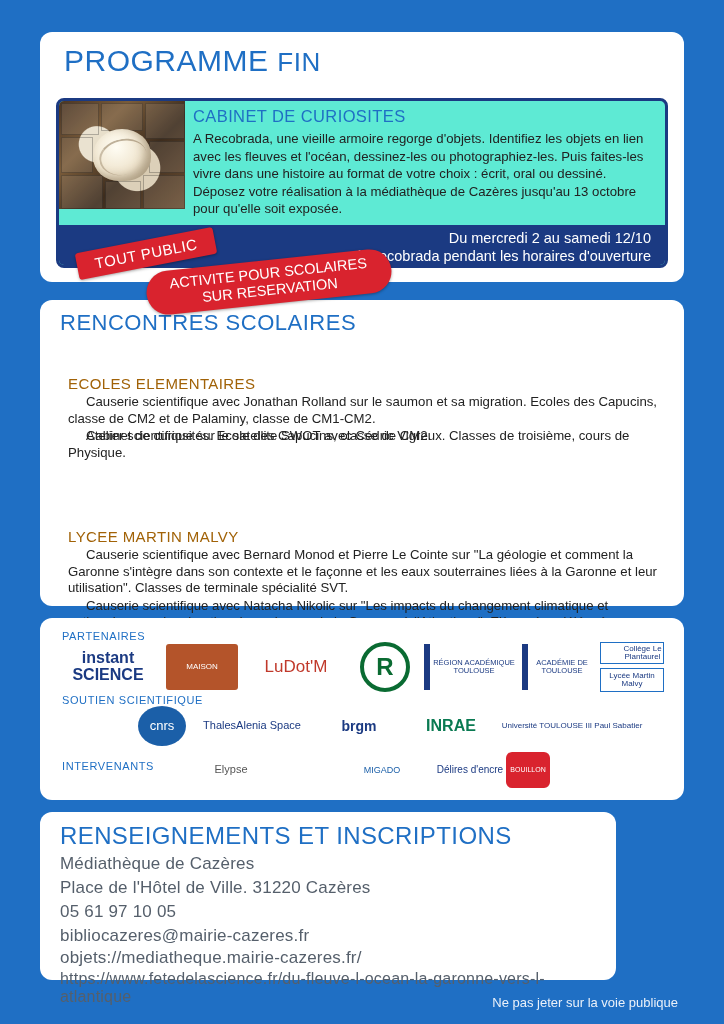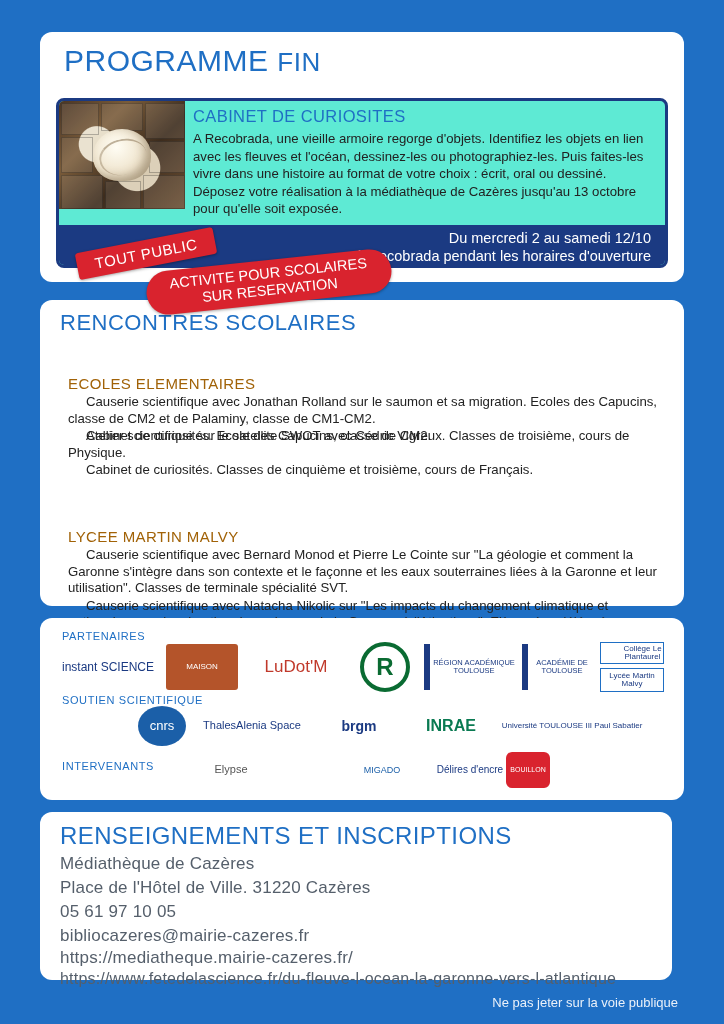--- a/index.html
+++ b/index.html
@@ -199,21 +199,21 @@
     text-align: center;
     line-height: 1.05;
     display: flex;
     align-items: center;
     justify-content: center;
   }
 
   
   #info-card {
     left: 40px; top: 812px;
-    width: 632px; height: 168px;
+    width: 576px; height: 168px;
   }
   #info-title {
     position: absolute;
     left: 20px; top: 10px;
     font-size: 24px;
     color: #1f6fc4;
     letter-spacing: .4px;
   }
   .info-line {
     position: absolute;
@@ -278,35 +278,34 @@
     <div id="rencontres-title" class="section-title">RENCONTRES SCOLAIRES</div>
 
     <div class="school-block" style="top:52px;">
       <div class="school-name">ECOLES ELEMENTAIRES</div>
       <div class="school-item">Causerie scientifique avec Jonathan Rolland sur le saumon et sa migration. Ecoles des Capucins, classe de CM2 et de Palaminy, classe de CM1-CM2.</div>
       <div class="school-item">Cabinet de curiosités. Ecole des Capucins, classe de CM2.</div>
     </div>
 
     <div class="school-block" style="top:128px;">
       <div class="school-item">Atelier scientifique sur le satellite SWOT avec Cédric Vigreux. Classes de troisième, cours de Physique.</div>
-      <div class="school-item">Cabinet de curiosités. Classes de cinquième et troisième, cours de Français.</div>
     </div>
 
     <div class="school-block" style="top:205px;">
       <div class="school-name">LYCEE MARTIN MALVY</div>
       <div class="school-item">Causerie scientifique avec Bernard Monod et Pierre Le Cointe sur "La géologie et comment la Garonne s'intègre dans son contexte et le façonne et les eaux souterraines liées à la Garonne et leur utilisation". Classes de terminale spécialité SVT.</div>
       <div class="school-item">Causerie scientifique avec Natacha Nikolic sur "Les impacts du changement climatique et anthropique sur la migration des poissons de la Garonne à l'Atlantique". Elèves éco-délégués.</div>
     </div>
   </div>
 
   <div class="card" id="partners-card">
 
     <div class="partners-label" style="left:22px; top:12px;">PARTENAIRES</div>
 
-    <div class="logo" style="left:20px; top:28px; width:96px; height:42px; color:#1b3a82; font-size:12px; font-weight:normal;">instant SCIENCE</div>
+    <div class="logo" style="left:20px; top:28px; width:96px; height:42px; color:#1b3a82; font-size:16px; font-weight:bold;">instant SCIENCE</div>
 
     <div class="logo" style="left:126px; top:26px; width:72px; height:46px; background:#b4542a; color:#fff; font-size:8px; border-radius:3px;">MAISON</div>
 
     <div class="logo" style="left:208px; top:28px; width:96px; height:42px; color:#c0392b; font-size:17px;">LuDot'M</div>
 
     <div class="logo" style="left:320px; top:24px; width:50px; height:50px; border:4px solid #0a6b32; border-radius:50%; color:#0a6b32; font-size:24px; font-weight:bold;">R</div>
 
     <div class="logo" style="left:384px; top:26px; width:94px; height:46px; color:#1b3a82; font-size:7.5px; border-left:6px solid #1b3a82;">RÉGION ACADÉMIQUE TOULOUSE</div>
 
     <div class="logo" style="left:482px; top:26px; width:74px; height:46px; color:#1b3a82; font-size:7.5px; border-left:6px solid #1b3a82;">ACADÉMIE DE TOULOUSE</div>
@@ -337,18 +336,18 @@
 
     <div class="logo" style="left:466px; top:134px; width:44px; height:36px; background:#d9232e; color:#fff; border-radius:6px; font-size:7px;">BOUILLON</div>
   </div>
 
   <div class="card" id="info-card">
     <div id="info-title">RENSEIGNEMENTS ET INSCRIPTIONS</div>
     <div class="info-line" style="top:42px;">Médiathèque de Cazères</div>
     <div class="info-line" style="top:66px;">Place de l'Hôtel de Ville. 31220 Cazères</div>
     <div class="info-line" style="top:90px;">05 61 97 10 05</div>
     <div class="info-line" style="top:114px;">bibliocazeres@mairie-cazeres.fr</div>
-    <div class="info-line" style="top:136px;">https://mediatheque.mairie-cazeres.fr/</div>
+    <div class="info-line" style="top:136px;">objets://mediatheque.mairie-cazeres.fr/</div>
     <div class="info-line" style="top:158px; font-size:16px;">https://www.fetedelascience.fr/du-fleuve-l-ocean-la-garonne-vers-l-atlantique</div>
   </div>
 
   <div id="footer-note">Ne pas jeter sur la voie publique</div>
 </div>
 
 </body></html>

